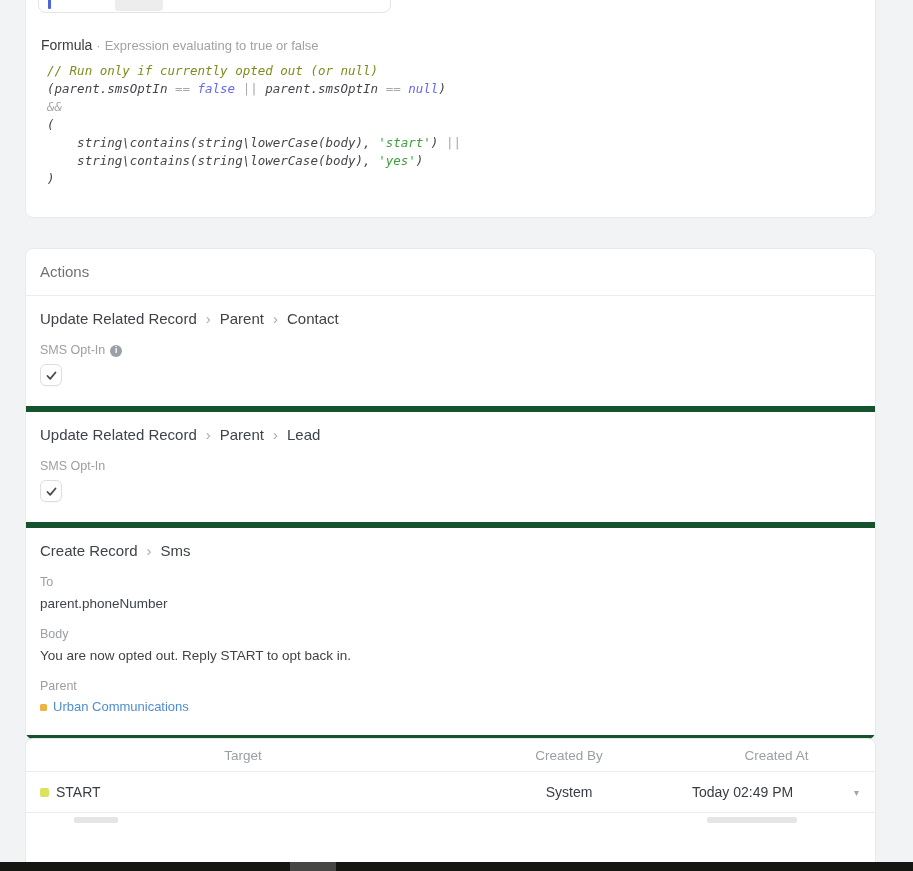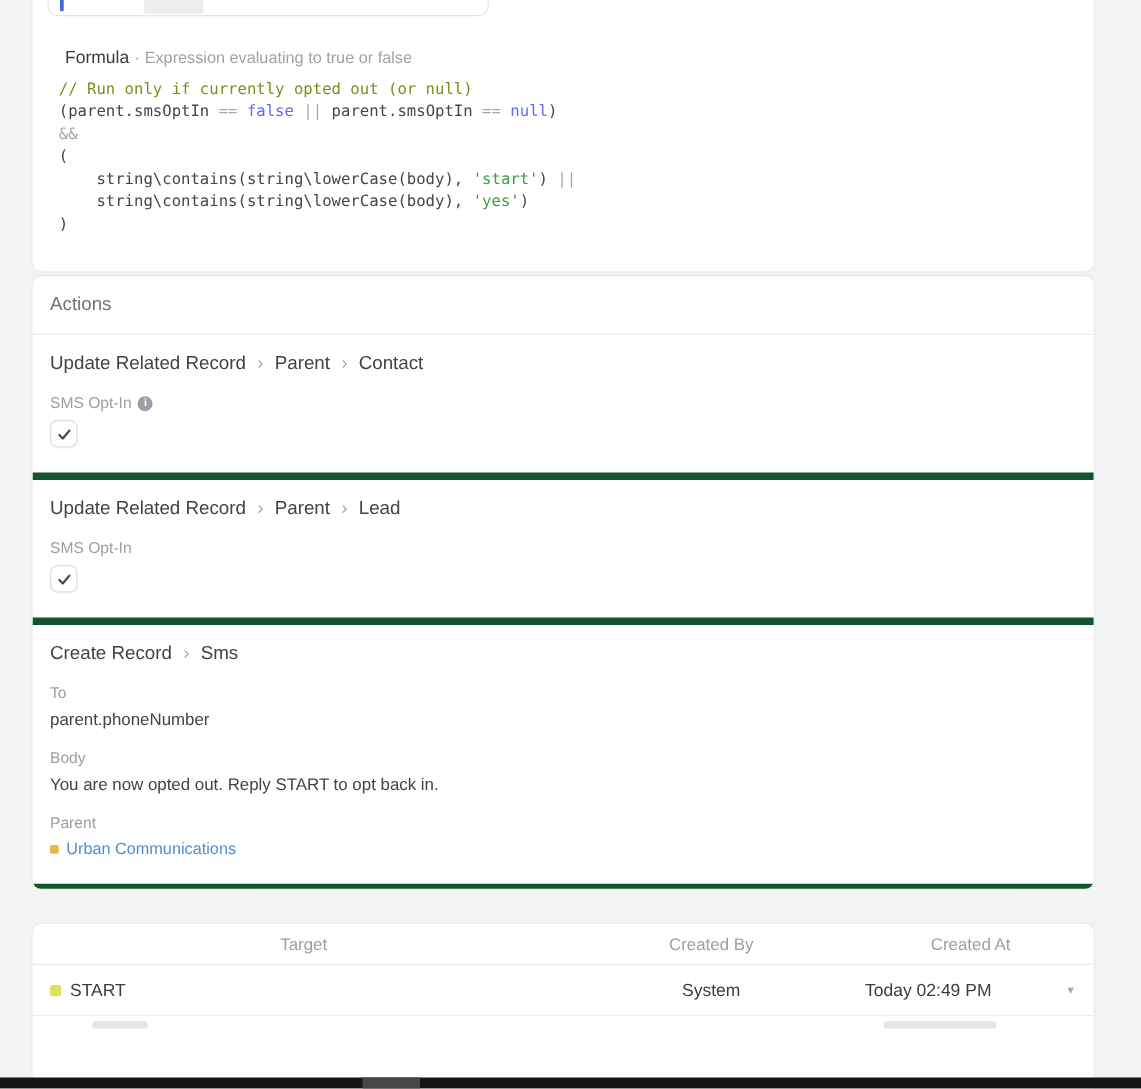--- a/index.html
+++ b/index.html
@@ -11,34 +11,34 @@
   #page{position:relative;width:913px;height:871px;overflow:hidden;background:#f2f3f4;
         font-family:"Liberation Sans",sans-serif;}
   .card{position:absolute;left:25px;width:851px;background:#fff;border:1px solid #e9eaeb;border-radius:8px;}
 
   
   #card-formula{top:-20px;height:238px;overflow:hidden;}
   .trigger-input{position:absolute;left:12px;top:-10px;width:353px;height:42px;
         border:1px solid #e3e4e6;border-radius:8px;background:#fff;}
   .input-cursor{position:absolute;left:9px;top:27px;width:3px;height:10px;background:#4a66d8;border-radius:1px;}
   .input-pill{position:absolute;left:76px;top:27px;width:48px;height:12px;background:#ededee;border-radius:3px;}
-  .formula-label-row{position:absolute;left:26px;top:56px;font-size:14px;color:#383b40;}
+  .formula-label-row{position:absolute;left:15px;top:56px;font-size:14px;color:#383b40;}
   .formula-label-row .sep{color:#9fa3a8;margin:0 4px;font-size:13px;}
   .formula-label-row .desc{color:#9fa3a8;font-size:13px;}
   .code-editor{position:absolute;left:21px;top:81px;font-family:"DejaVu Sans Mono",monospace;
-        font-size:12.5px;line-height:18px;color:var(--tok-code);}
+        font-size:12.5px;line-height:18px;color:var(--tok-code);font-style:italic;}
   .code-line{white-space:pre;}
   .tok-comment{color:var(--tok-comment);}
   .tok-kw{color:var(--tok-kw);}
   .tok-str{color:var(--tok-str);}
   .tok-op{color:var(--tok-op);}
   .tok-code{color:var(--tok-code);}
 
   
-  #card-actions{top:220px;height:492px;overflow:hidden;}
+  #card-actions{top:248px;height:492px;overflow:hidden;}
   .card-header{padding:13px 14px;font-size:15px;color:#6f7379;line-height:20px;border-bottom:1px solid #ececee;}
   .action{padding:13px 14px 20px;border-bottom:6px solid #14532d;}
   .action:last-of-type{border-bottom:1px solid #ececee;}
   .action-title{font-size:15px;color:#3f434a;line-height:19px;display:flex;align-items:center;gap:9px;}
   .crumb-sep{color:#a7abb0;font-size:15px;}
   .field-label{margin-top:15px;font-size:12.5px;color:#9ba0a5;line-height:15px;display:flex;align-items:center;gap:5px;}
   .info-icon{width:12px;height:12px;border-radius:50%;background:#9ba0a6;color:#fff;font-size:8.5px;
         font-weight:bold;display:inline-flex;align-items:center;justify-content:center;font-style:normal;}
   .checkbox{margin-top:6px;width:22px;height:22px;border:1px solid #dcdee1;border-radius:6px;background:#fff;
         display:flex;align-items:center;justify-content:center;box-shadow:0 1px 1px rgba(0,0,0,.03);cursor:pointer;}

